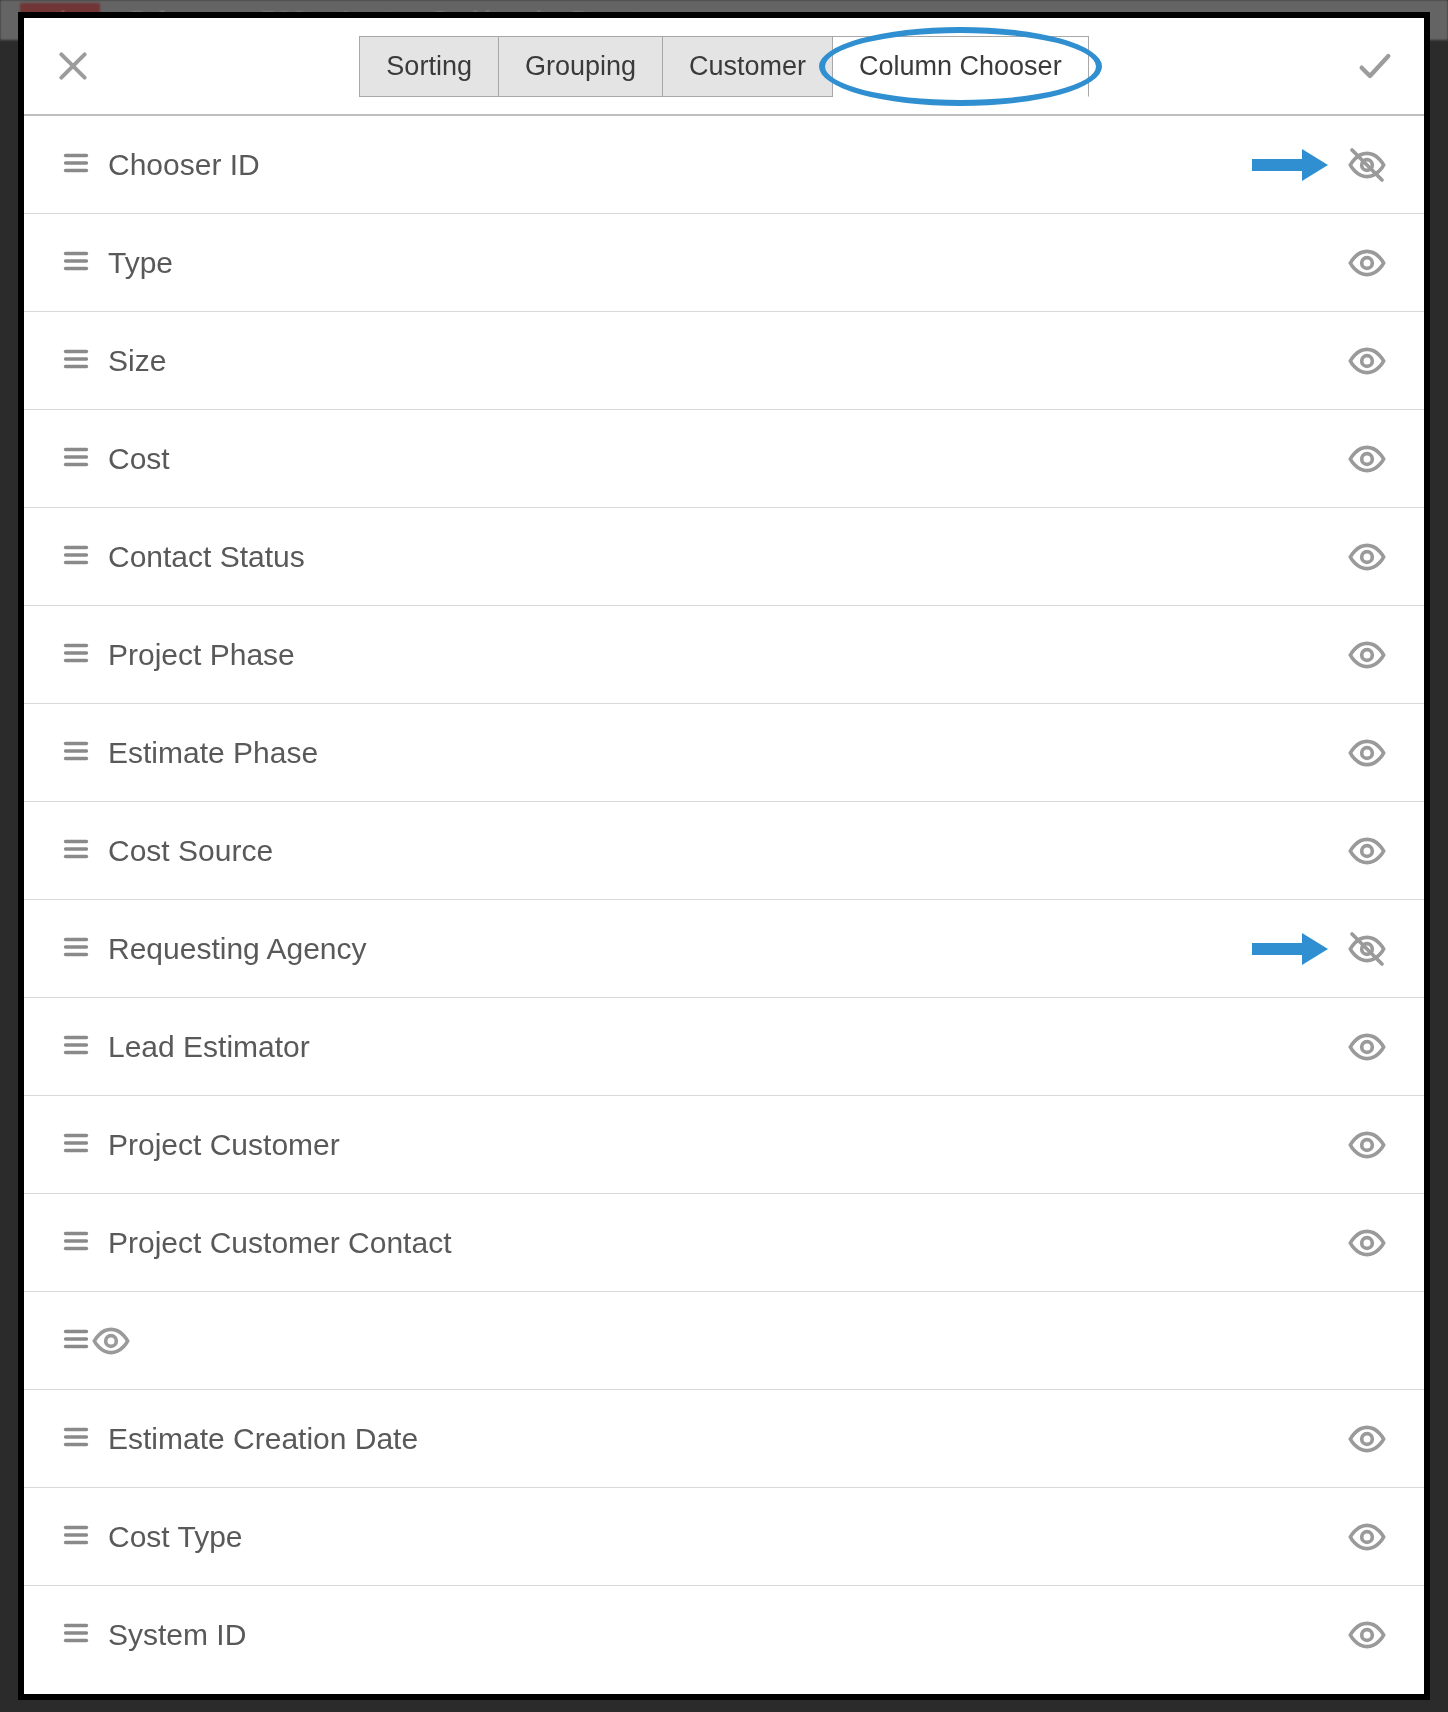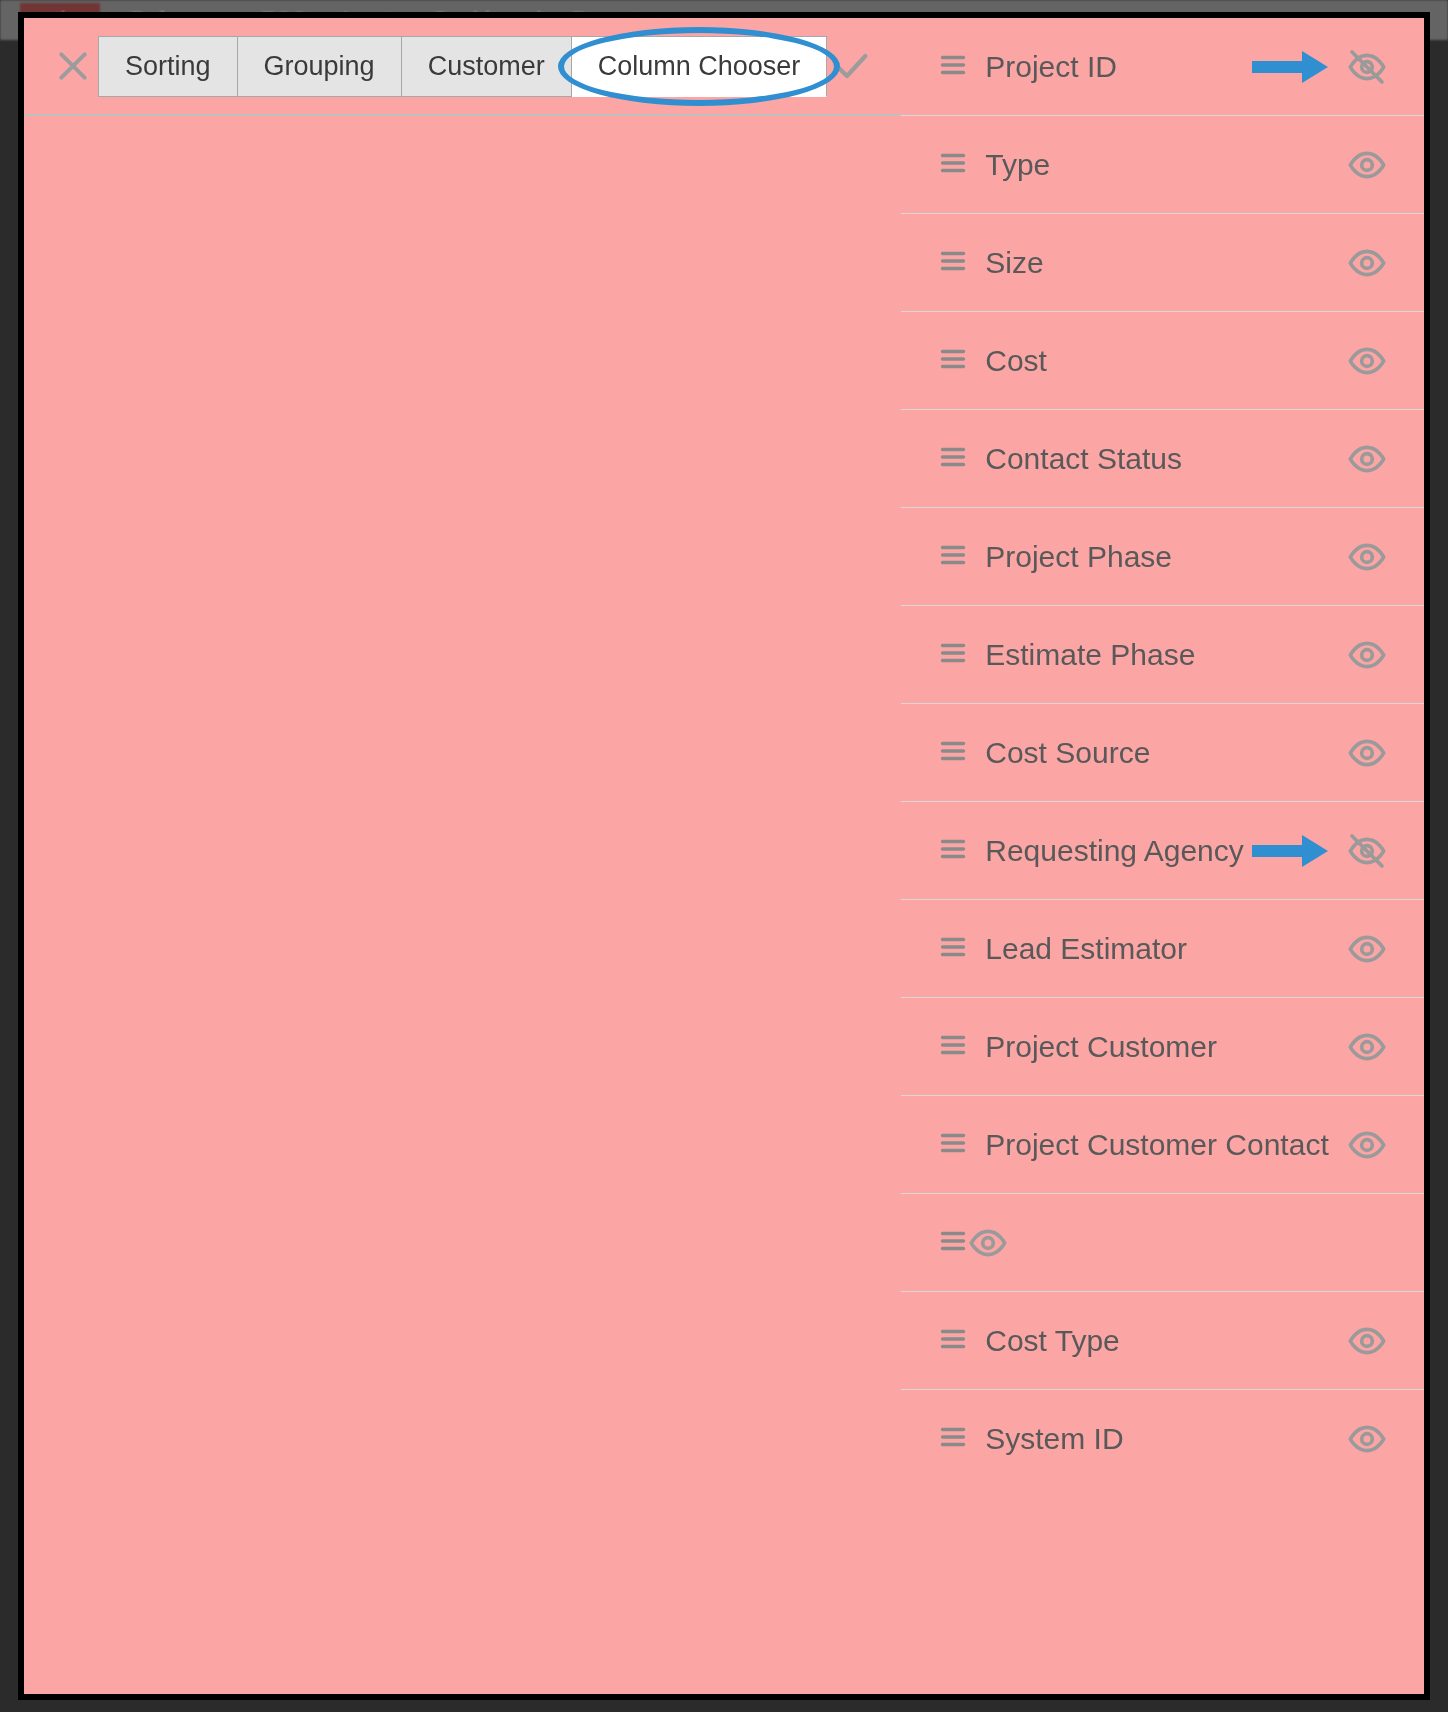--- a/index.html
+++ b/index.html
@@ -11,22 +11,22 @@
     position: absolute; top: 0; left: 0; right: 0; height: 40px;
     background: #7d7d7d; display: flex; gap: 30px; padding-left: 20px;
     color: #c9c9c9; font-size: 22px; align-items: center; filter: blur(1px);
     opacity: 0.7;
   }
   .bg-nav .sel { background: #8f3a3a; padding: 4px 10px; color: #e8d0d0; }
 
   
   .modal {
     position: absolute; top: 12px; left: 18px; right: 18px; bottom: 12px;
-    background: #fca5a5; border: 6px solid #000; border-radius: 0;
-    display: flex; flex-direction: row; overflow: hidden;
+    background: #ffffff; border: 6px solid #000; border-radius: 0;
+    display: flex; flex-direction: column; overflow: hidden;
   }
 
   
   .header {
     display: flex; align-items: center; height: 98px;
     border-bottom: 2px solid #bfbfbf; padding: 0 24px;
   }
   .header .close, .header .confirm {
     width: 50px; height: 50px; display: flex; align-items: center; justify-content: center;
     cursor: pointer; color: #9c9c9c;
@@ -111,21 +111,21 @@
     </div>
   </div>
 
   <div class="list" id="list">
       <div class="row">
         <div class="drag"><svg class="ico-s" viewBox="0 0 24 24" fill="none" stroke="currentColor" stroke-width="2.2" stroke-linecap="round">
             <line x1="5" y1="7" x2="19" y2="7"></line>
             <line x1="5" y1="12" x2="19" y2="12"></line>
             <line x1="5" y1="17" x2="19" y2="17"></line>
           </svg></div>
-        <div class="label">Project ID</div>
+        <div class="label">Chooser ID</div>
         <div class="arrow">
           <svg viewBox="0 0 80 40" width="80" height="40">
             <line x1="4" y1="20" x2="58" y2="20" stroke="#2f8fd0" stroke-width="12"></line>
             <polygon points="54,4 80,20 54,36" fill="#2f8fd0"></polygon>
           </svg>
         </div>
         <div class="vis">
           <svg class="ico-m" viewBox="0 0 24 24" fill="none" stroke="currentColor" stroke-width="2.2" stroke-linecap="round">
             <path d="M2 12s3.5-7 10-7 10 7 10 7-3.5 7-10 7S2 12 2 12z"></path>
             <circle cx="12" cy="12" r="3.2"></circle>
@@ -306,20 +306,34 @@
             <circle cx="12" cy="12" r="3.2"></circle>
           </svg>
         </div>
       </div>
       <div class="row">
         <div class="drag"><svg class="ico-s" viewBox="0 0 24 24" fill="none" stroke="currentColor" stroke-width="2.2" stroke-linecap="round">
             <line x1="5" y1="7" x2="19" y2="7"></line>
             <line x1="5" y1="12" x2="19" y2="12"></line>
             <line x1="5" y1="17" x2="19" y2="17"></line>
           </svg></div>
+        <div class="label">Estimate Creation Date</div>
+        <div class="vis">
+          <svg class="ico-m" viewBox="0 0 24 24" fill="none" stroke="currentColor" stroke-width="2.2">
+            <path d="M2 12s3.5-7 10-7 10 7 10 7-3.5 7-10 7S2 12 2 12z"></path>
+            <circle cx="12" cy="12" r="3.2"></circle>
+          </svg>
+        </div>
+      </div>
+      <div class="row">
+        <div class="drag"><svg class="ico-s" viewBox="0 0 24 24" fill="none" stroke="currentColor" stroke-width="2.2" stroke-linecap="round">
+            <line x1="5" y1="7" x2="19" y2="7"></line>
+            <line x1="5" y1="12" x2="19" y2="12"></line>
+            <line x1="5" y1="17" x2="19" y2="17"></line>
+          </svg></div>
         <div class="label">Cost Type</div>
         <div class="vis">
           <svg class="ico-m" viewBox="0 0 24 24" fill="none" stroke="currentColor" stroke-width="2.2">
             <path d="M2 12s3.5-7 10-7 10 7 10 7-3.5 7-10 7S2 12 2 12z"></path>
             <circle cx="12" cy="12" r="3.2"></circle>
           </svg>
         </div>
       </div>
       <div class="row">
         <div class="drag"><svg class="ico-s" viewBox="0 0 24 24" fill="none" stroke="currentColor" stroke-width="2.2" stroke-linecap="round">

